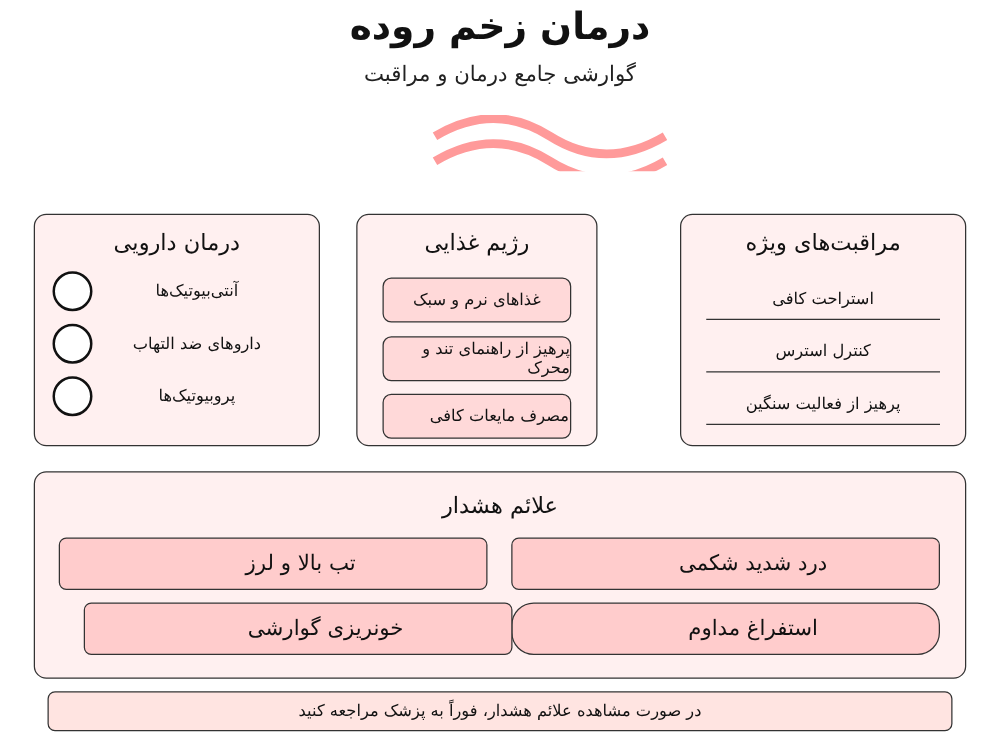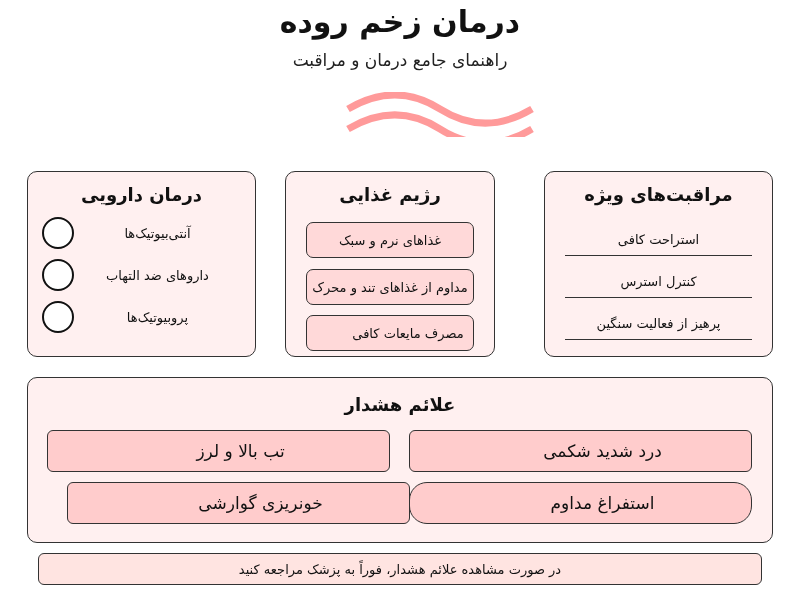--- a/index.html
+++ b/index.html
@@ -4,61 +4,61 @@
   <style>
     * { box-sizing: border-box; margin: 0; padding: 0; }
     html, body { width: 800px; height: 594px; overflow: hidden; background: #ffffff; }
     body { position: relative; font-family: "DejaVu Sans", sans-serif; color: #111; direction: rtl; }
 
     .title { position: absolute; left: 0; width: 800px; top: 4px; text-align: center; font-size: 30px; font-weight: bold; }
     .subtitle { position: absolute; left: 0; width: 800px; top: 50px; text-align: center; font-size: 17px; color: #222; }
     .waves { position: absolute; left: 340px; top: 92px; width: 200px; height: 45px; }
 
     .card { position: absolute; background: #fff0f0; border: 1.5px solid #333; border-radius: 10px; }
-    .card-title { position: absolute; left: 0; right: 0; text-align: center; font-weight: bold; font-size: 18px; }
+    .card-title { position: absolute; left: 0; right: 0; text-align: center; font-weight: normal; font-size: 18px; }
 
     .med { left: 27px; top: 171px; width: 229px; height: 186px; }
-    .diet { left: 285px; top: 171px; width: 210px; height: 186px; }
+    .diet { left: 285px; top: 171px; width: 193px; height: 186px; }
     .care { left: 544px; top: 171px; width: 229px; height: 186px; padding-left: 20px; }
 
     .med .row { position: absolute; left: 14px; right: 14px; height: 34px; display: flex; align-items: center; justify-content: space-between; }
     .med .row-label { font-size: 13px; flex: 1; text-align: center; }
     .circle { width: 32px; height: 32px; border: 2px solid #111; border-radius: 50%; background: #fff; flex: 0 0 32px; }
 
     .pill { position: absolute; left: 20px; right: 20px; height: 36px; background: #ffd9d9; border: 1.5px solid #333; border-radius: 7px; display: flex; align-items: center; justify-content: center; font-size: 13px; }
 
     .care .line-item { position: absolute; left: 20px; right: 20px; height: 32px; border-bottom: 1.5px solid #333; display: flex; align-items: center; justify-content: center; font-size: 13px; }
 
     .warn { left: 27px; top: 377px; width: 746px; height: 166px; }
     .warn-box { position: absolute; width: 343px; height: 42px; background: #ffcccc; border: 1.5px solid #333; border-radius: 6px; display: flex; align-items: center; justify-content: center; font-size: 17px; padding-left: 44px; }
 
     .footer { position: absolute; left: 38px; top: 553px; width: 724px; height: 32px; background: #ffe4e1; border: 1.5px solid #333; border-radius: 6px; display: flex; align-items: center; justify-content: center; font-size: 13px; text-align: right; }
   </style>
 </head>
 <body>
 
 <div class="title">درمان زخم روده</div>
-<div class="subtitle">راهنمای جامع درمان و مراقبت</div>
+<div class="subtitle">گوارشی جامع درمان و مراقبت</div>
 
 <svg class="waves" viewBox="0 0 200 45">
   <path d="M8 17 C 40 -2, 70 -2, 100 17 S 160 36, 192 17" fill="none" stroke="#ff9a9a" stroke-width="7" stroke-linecap="butt"></path>
   <path d="M8 37 C 40 18, 70 18, 100 37 S 160 56, 192 37" fill="none" stroke="#ff9a9a" stroke-width="7" stroke-linecap="butt"></path>
 </svg>
 
 <div class="card care">
   <div class="card-title" style="top:12px;">مراقبت‌های ویژه</div>
   <div class="line-item" style="top:52px;">استراحت کافی</div>
   <div class="line-item" style="top:94px;">کنترل استرس</div>
   <div class="line-item" style="top:136px;">پرهیز از فعالیت سنگین</div>
 </div>
 
 <div class="card diet">
   <div class="card-title" style="top:12px;">رژیم غذایی</div>
   <div class="pill" style="top:50px;">غذاهای نرم و سبک</div>
-  <div class="pill" style="top:97px;">مداوم از غذاهای تند و محرک</div>
+  <div class="pill" style="top:97px;">پرهیز از راهنمای تند و محرک</div>
   <div class="pill" style="top:143px;padding-left:36px;">مصرف مایعات کافی</div>
 </div>
 
 <div class="card med">
   <div class="card-title" style="top:12px;">درمان دارویی</div>
   <div class="row" style="top:44px;">
     <span class="row-label">آنتی‌بیوتیک‌ها</span>
     <span class="circle"></span>
   </div>
   <div class="row" style="top:86px;">

